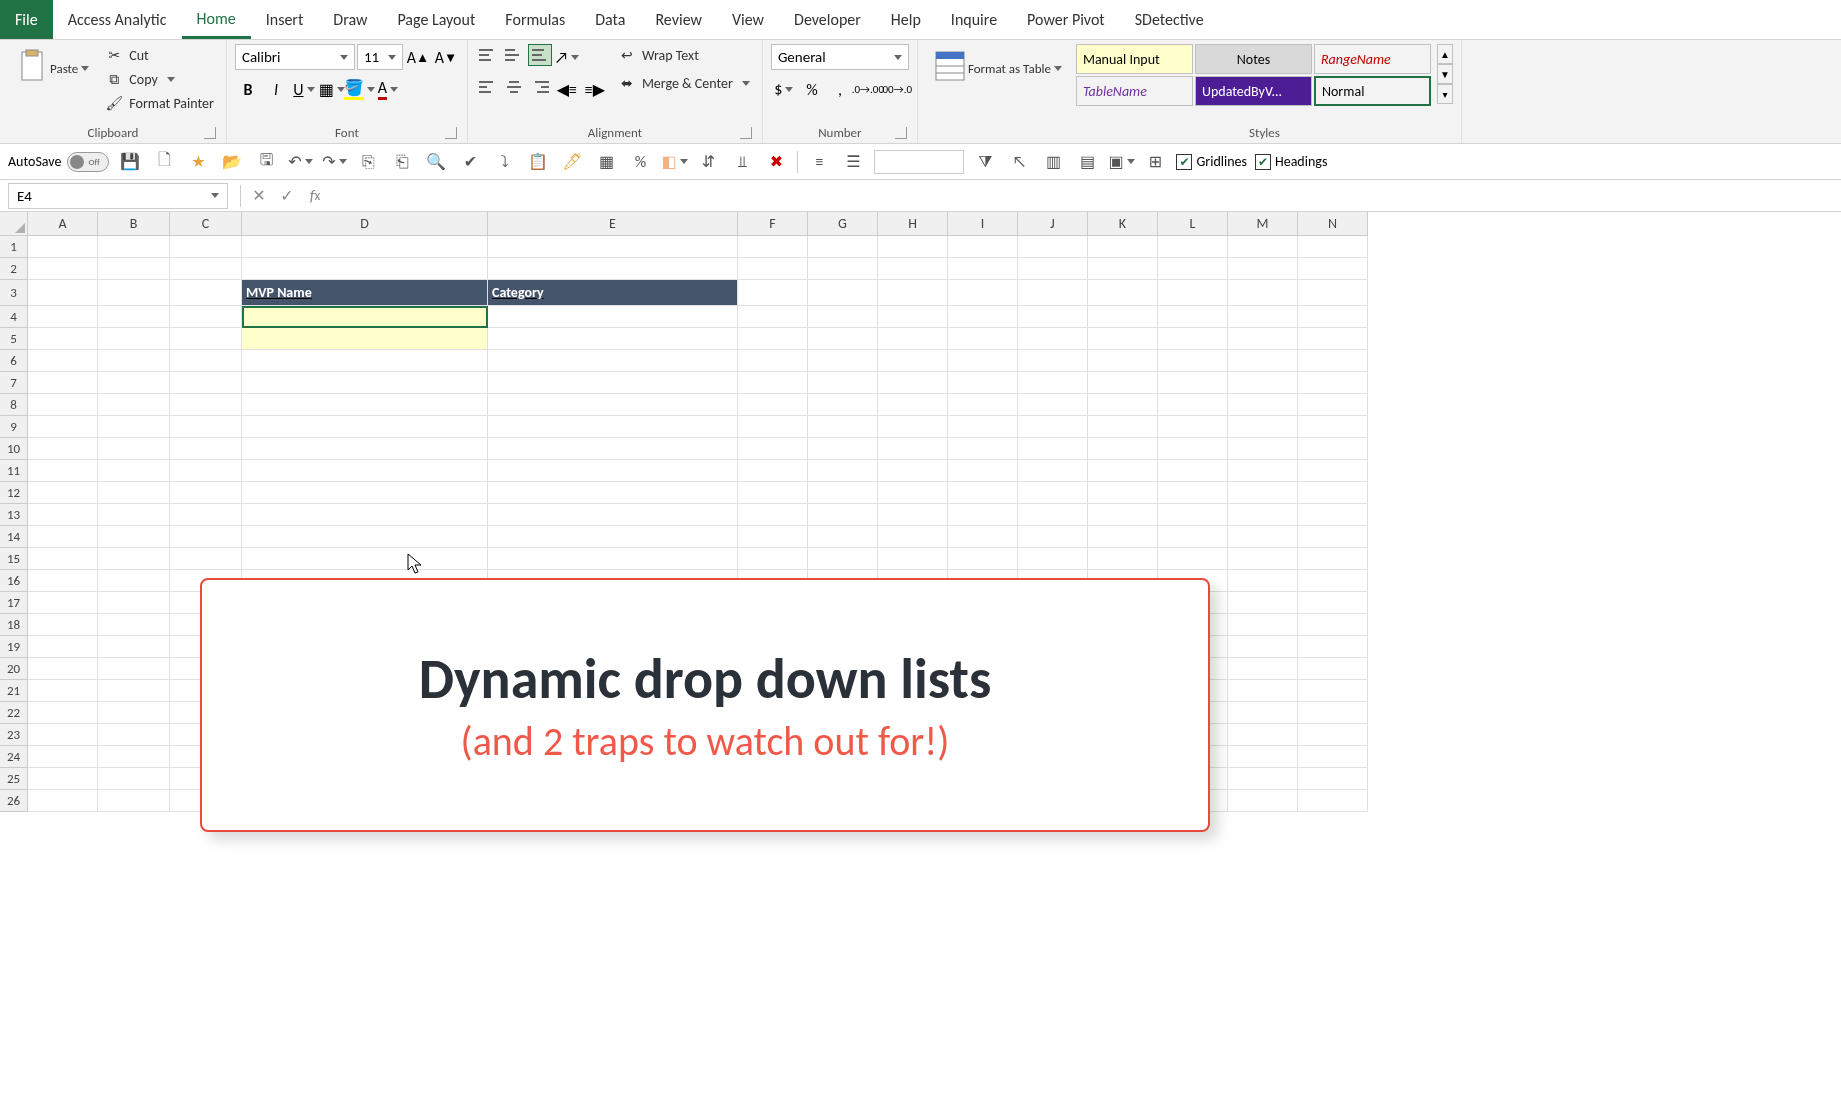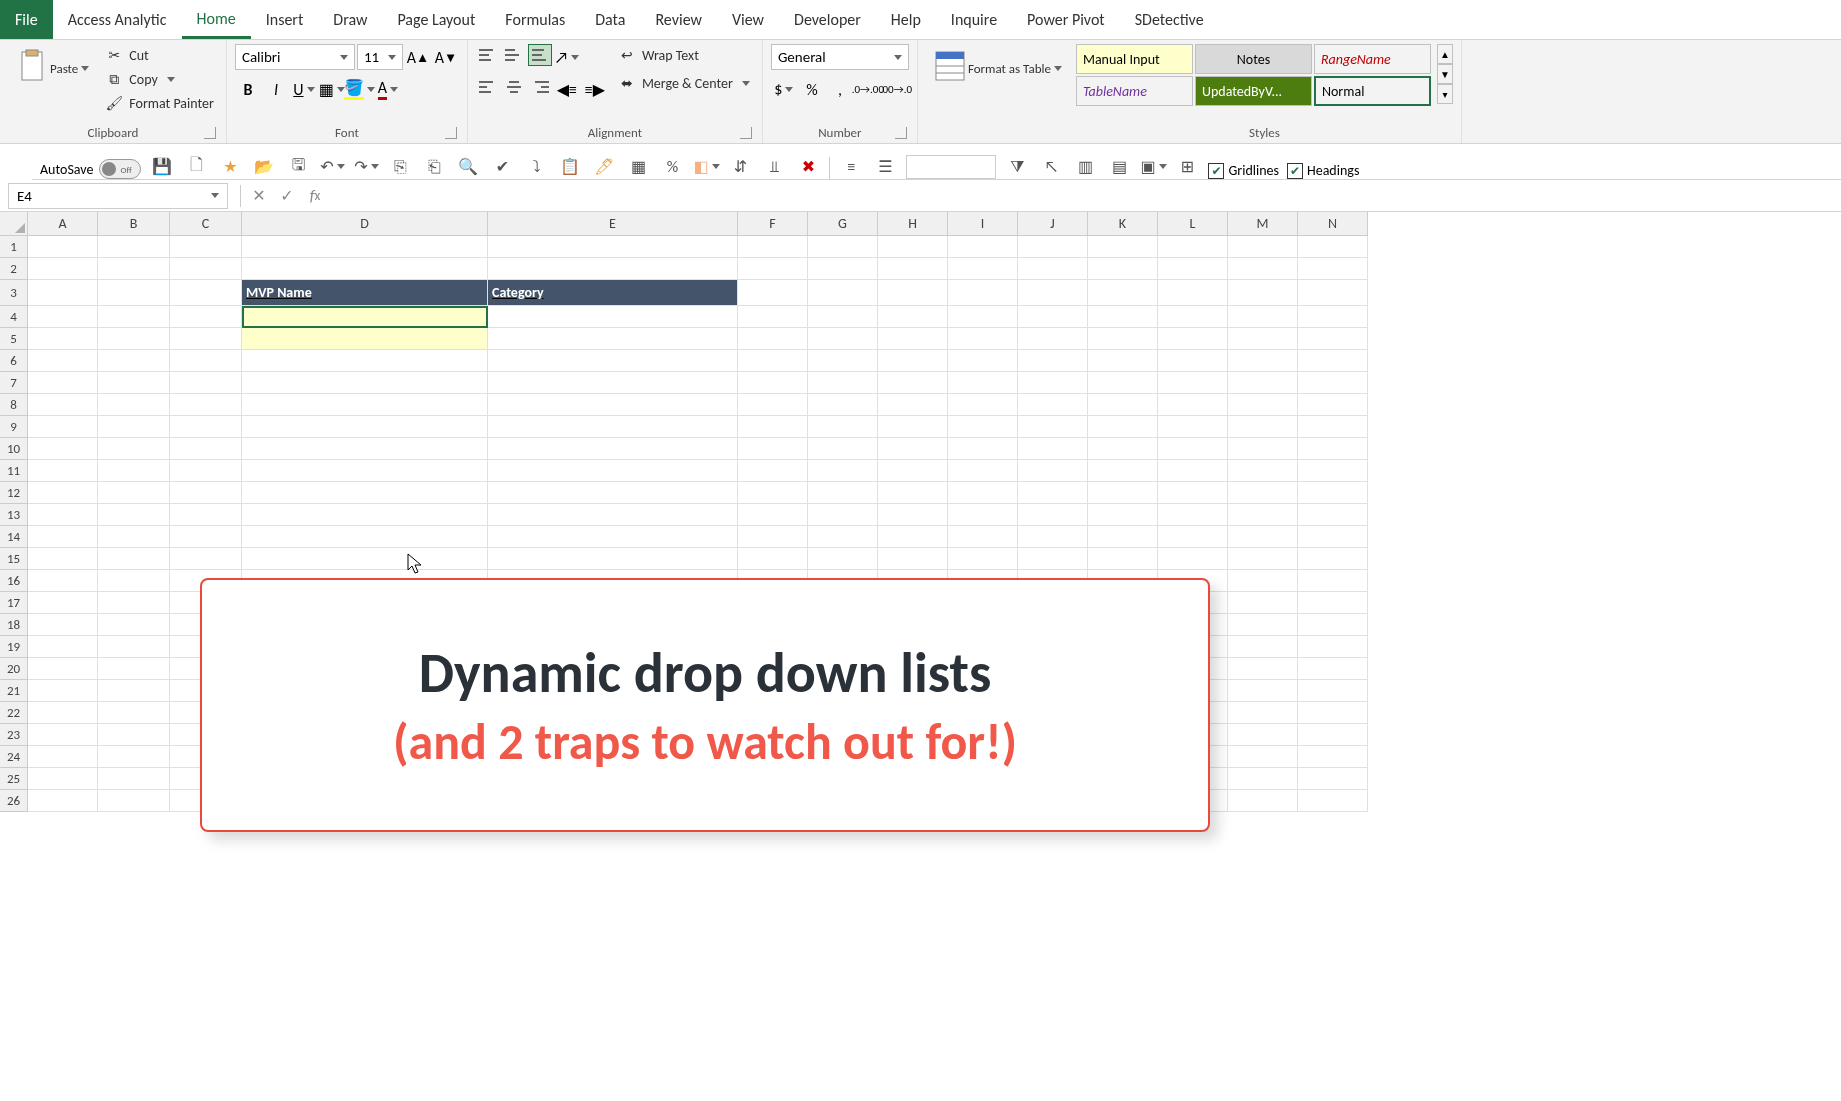--- a/index.html
+++ b/index.html
@@ -37,21 +37,21 @@
 .align-btn.active { background: #c7e0c7; border: 1px solid #217346; }
 
 
 .style-cell { width: 117px; height: 30px; border: 1px solid #c0c0c0; display: flex; align-items: center; padding: 0 6px; font-size: 14px; }
 .style-row { display: flex; gap: 2px; }
 .style-gallery { display: flex; flex-direction: column; gap: 2px; }
 .gallery-nav { display: flex; flex-direction: column; }
 .gallery-nav div { width: 16px; height: 20px; border: 1px solid #c0c0c0; display: flex; align-items: center; justify-content: center; font-size: 10px; cursor: pointer; }
 
 
-.qat { display: flex; align-items: flex-end; height: 36px; gap: 8px; padding: 0 8px; border-bottom: 1px solid #d4d4d4; background: #fff; margin-left: 32px; }
+.qat { display: flex; align-items: center; height: 36px; gap: 8px; padding: 0 8px; border-bottom: 1px solid #d4d4d4; background: #fff; }
 .autosave { display: flex; align-items: center; gap: 6px; font-size: 14px; }
 .toggle { width: 42px; height: 20px; border: 1px solid #999; border-radius: 10px; background: #eee; position: relative; display: flex; align-items: center; }
 .toggle::before { content: ""; width: 14px; height: 14px; background: #888; border-radius: 50%; position: absolute; left: 2px; }
 .toggle span { font-size: 9px; margin-left: 20px; color: #666; }
 .qat-btn { width: 26px; height: 26px; display: flex; align-items: center; justify-content: center; cursor: pointer; color: #555; }
 .qat-sep { width: 1px; height: 22px; background: #ccc; }
 .qat-search { width: 90px; height: 24px; border: 1px solid #ccc; }
 .chk { display: flex; align-items: center; gap: 4px; font-size: 14px; }
 .chkbox { width: 16px; height: 16px; border: 1.5px solid #333; display: flex; align-items: center; justify-content: center; font-size: 12px; color: #217346; }
 
@@ -71,21 +71,21 @@
 .row-hdr { width: 28px; height: 22px; background: #f0f0f0; border-right: 1px solid #ccc; border-bottom: 1px solid #ccc; display: flex; align-items: center; justify-content: center; font-size: 13px; color: #444; }
 .cols { display: flex; flex-direction: column; }
 .col-hdrs { display: flex; }
 .col-hdr { height: 24px; background: #f0f0f0; border-right: 1px solid #ccc; border-bottom: 1px solid #ccc; display: flex; align-items: center; justify-content: center; font-size: 14px; color: #444; }
 .cells-row { display: flex; text-decoration: underline; }
 .cell { height: 22px; border-right: 1px solid #e0e0e0; border-bottom: 1px solid #e0e0e0; font-size: 14px; padding: 0 4px; display: flex; align-items: center; overflow: hidden; }
 
 
 .callout { position: absolute; left: 200px; top: 578px; width: 1010px; height: 254px; background: #fff; border: 2px solid #e84a3c; border-radius: 8px; box-shadow: 8px 8px 14px rgba(0,0,0,0.15); display: flex; flex-direction: column; align-items: center; justify-content: center; }
 .callout h1 { font-size: 56px; font-weight: 800; color: #2b3138; }
-.callout h2 { font-size: 50px; font-weight: 700; color: #f0594a; margin-top: 4px; }
+.callout h2 { font-size: 40px; font-weight: 400; color: #f0594a; margin-top: 4px; }
 
 
 .cursor { position: absolute; left: 406px; top: 552px; width: 18px; height: 24px; }
 .cursor svg { width: 18px; height: 24px; }
 
 
 .wA { width: 70px; } .wB { width: 72px; } .wC { width: 72px; }
 .wD { width: 246px; } .wE { width: 250px; }
 .wF { width: 70px; } .wG { width: 70px; } .wH { width: 70px; }
 .wI { width: 70px; } .wJ { width: 70px; } .wK { width: 70px; }
@@ -310,21 +310,21 @@
               <span>Notes</span>
             </div>
           <div class="style-cell" style="color:#c00000;font-style:italic">
               <span>RangeName</span>
             </div>
         </div>
         <div class="style-row">
           <div class="style-cell" style="color:#7030a0;font-style:italic">
               <span>TableName</span>
             </div>
-          <div class="style-cell" style="background:#4d7c0f;color:#fff">
+          <div class="style-cell" style="background:#4c1d95;color:#fff">
               <span>UpdatedByV...</span>
             </div>
           <div class="style-cell" style="border:2px solid #217346">
               <span>Normal</span>
             </div>
         </div>
       </div>
       <div class="gallery-nav">
         <div>▲</div>
         <div>▼</div>

